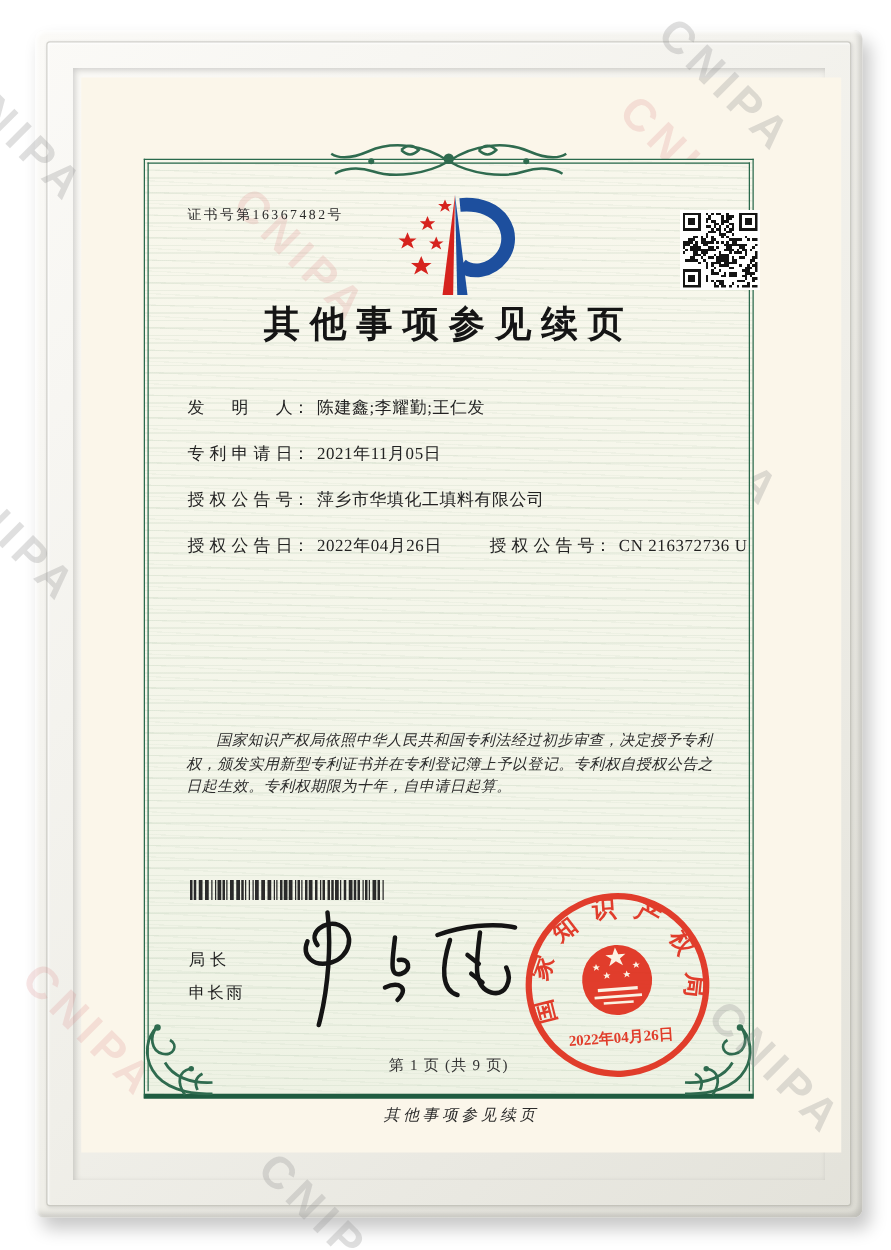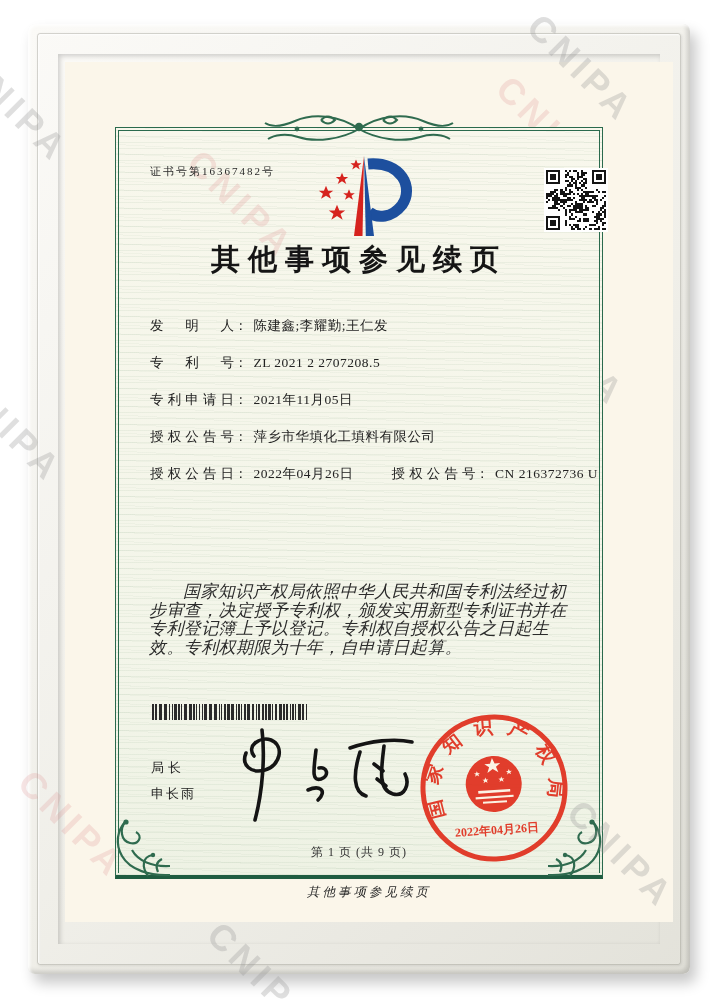--- a/index.html
+++ b/index.html
@@ -75,21 +75,21 @@
   .f-label{
     display:inline-block;width:84px;text-align:justify;text-align-last:justify;
     vertical-align:top;color:#222;
   }
   .f-colon{display:inline-block;margin-right:6px;color:#222;}
   .f-value{color:#222;letter-spacing:0.5px;}
   .grant-second{margin-left:38px;}
 
   .paras{
     position:absolute;left:33px;top:455px;width:424px;
-    font-size:17px;line-height:18.5px;font-style:italic;color:#2b2b2b;
+    font-size:12px;line-height:18.5px;font-style:italic;color:#2b2b2b;
   }
   .paras p{margin:0;text-indent:2em;letter-spacing:0.4px;}
 
   .barcode{position:absolute;left:36px;top:576px;width:158px;height:16px;}
   .barcode i{position:absolute;top:0;bottom:0;background:#2a2a2a;}
 
   .signer-title{position:absolute;left:35px;top:631px;font-size:13px;letter-spacing:4px;}
   .signer-name{position:absolute;left:35px;top:657px;font-size:13px;letter-spacing:2px;}
   .signature{position:absolute;left:108px;top:596px;width:214px;height:108px;}
 
@@ -482,23 +482,20 @@
           </g>
       </svg>
 
       <div class="cert-title">其他事项参见续页</div>
 
       <div class="fields">
         <div class="field-row">
           <span class="f-label">发明人</span><span class="f-colon">：</span><span class="f-value">陈建鑫;李耀勤;王仁发</span>
         </div>
         <div class="field-row">
-          <span class="f-label">专利号</span><span class="f-colon">：</span><span class="f-value">ZL 2021 2 2707208.5</span>
-        </div>
-        <div class="field-row">
           <span class="f-label">专利申请日</span><span class="f-colon">：</span><span class="f-value">2021年11月05日</span>
         </div>
         <div class="field-row">
           <span class="f-label">授权公告号</span><span class="f-colon">：</span><span class="f-value">萍乡市华填化工填料有限公司</span>
         </div>
         <div class="field-row">
           <span class="f-label">授权公告日</span><span class="f-colon">：</span><span class="f-value">2022年04月26日</span><span class="f-label grant-second">授权公告号</span><span class="f-colon">：</span><span class="f-value">CN 216372736 U</span>
         </div>
       </div>
 

